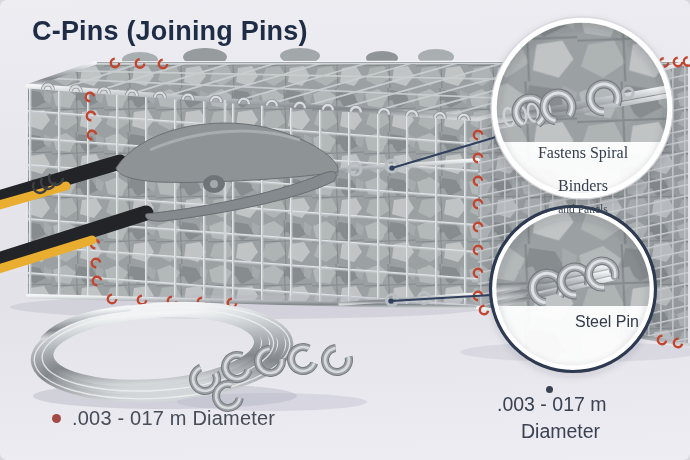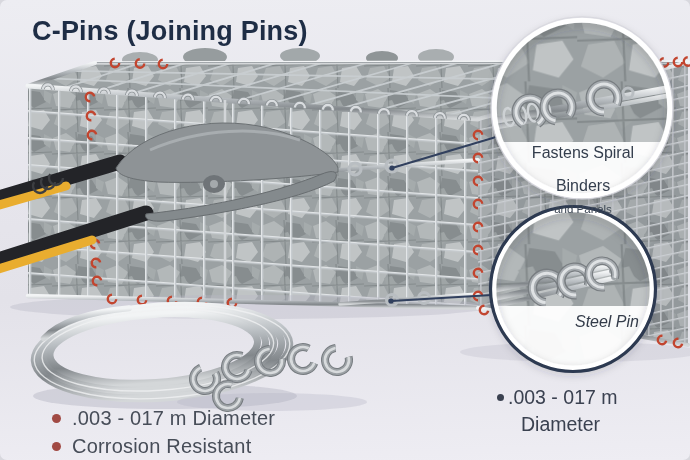--- a/index.html
+++ b/index.html
@@ -8,36 +8,36 @@
     background:linear-gradient(178deg,#ededf2 0%,#e6e5ec 40%,#e3e2e9 62%,#eeedf3 100%);
     font-family:"Liberation Sans","DejaVu Sans",sans-serif;
     border-radius:7px;
   }
   .stage svg.scene{position:absolute;inset:0;}
   .overlay{position:absolute;z-index:5;}
   .page-title{
     left:32px;top:16px;font-size:27px;font-weight:700;color:#1e2d45;letter-spacing:.2px;
   }
   .callout-text-top{
-    left:494px;top:145px;width:178px;text-align:center;color:#343e4d;line-height:1.05;
+    left:494px;top:145px;width:178px;text-align:center;color:#343e4d;line-height:1.05;font-family:Liberation Serif, serif;
   }
   .callout-text-top .l1{font-size:16px;}
   .callout-text-top .l2{font-size:16px;margin-top:16px;}
   .callout-text-top .l3{font-size:11.5px;margin-top:8px;color:#3c4654;}
   .callout-text-bottom{
     left:507px;top:309px;width:138px;color:#333b49;line-height:1.1;
   }
   .callout-text-bottom .l1{font-size:18.5px;text-align:left;}
-  .callout-text-bottom .l2{font-size:16px;text-align:right;padding-right:6px;margin-top:4px;font-style:italic;}
+  .callout-text-bottom .l2{font-size:16px;text-align:right;padding-right:6px;margin-top:4px;}
   .specs-left{left:52px;top:407px;}
   .spec-row{display:flex;align-items:center;margin-bottom:5px;}
   .dot{width:9px;height:9px;border-radius:50%;background:#a14a44;margin-right:11px;flex:0 0 auto;}
   .spec-row .txt{font-size:20px;color:#474d58;letter-spacing:.2px;}
   .spec-right{left:497px;top:386px;color:#3a4150;}
-  .spec-right .row1{display:flex;align-items:center;}
+  .spec-right .row1{display:flex;align-items:center;flex-direction:column;}
   .spec-right .dot2{width:7px;height:7px;border-radius:50%;background:#3a4150;margin-right:4px;flex:0 0 auto;}
   .spec-right .txt{font-size:19.5px;}
   .spec-right .row2{font-size:19.5px;margin-left:24px;margin-top:4px;}
 </style>
 </head>
 <body>
 
 <div class="stage">
 
 <svg class="scene" width="690" height="460" viewBox="0 0 690 460" xmlns="http://www.w3.org/2000/svg">
@@ -333,24 +333,20 @@
 
   <div class="overlay callout-text-bottom">
     <div class="l2">Steel Pin</div>
   </div>
 
   <div class="overlay specs-left">
     <div class="spec-row">
       <span class="dot"></span>
       <span class="txt">.003 - 017 m Diameter</span>
     </div>
-    <div class="spec-row">
-      <span class="dot"></span>
-      <span class="txt">Corrosion Resistant</span>
-    </div>
   </div>
 
   <div class="overlay spec-right">
     <div class="row1">
       <span class="dot2"></span>
       <span class="txt">.003 - 017 m</span>
     </div>
     <div class="row2">Diameter</div>
   </div>
 

